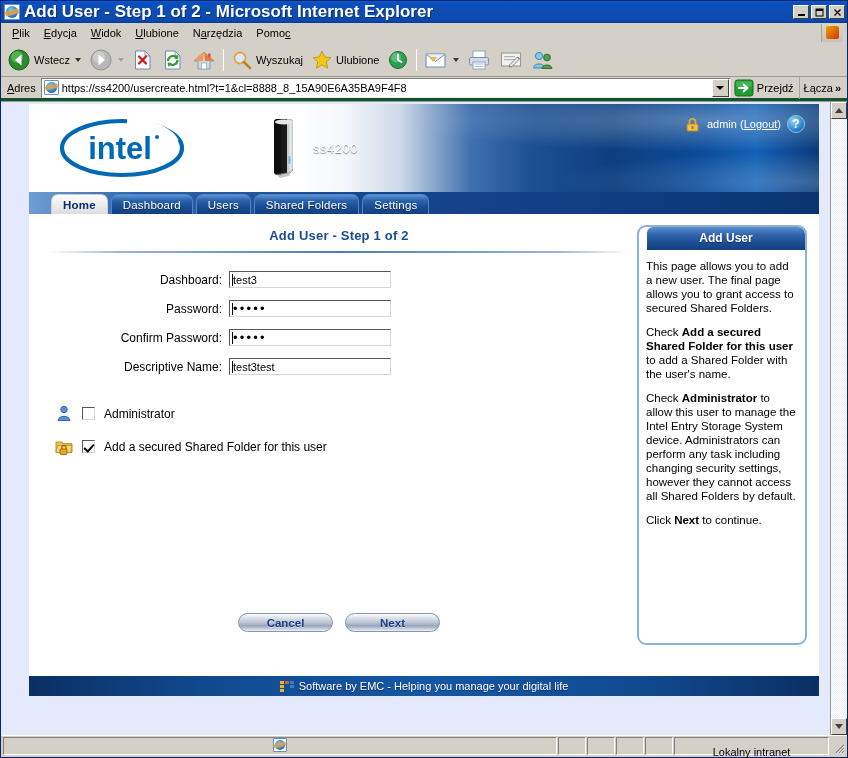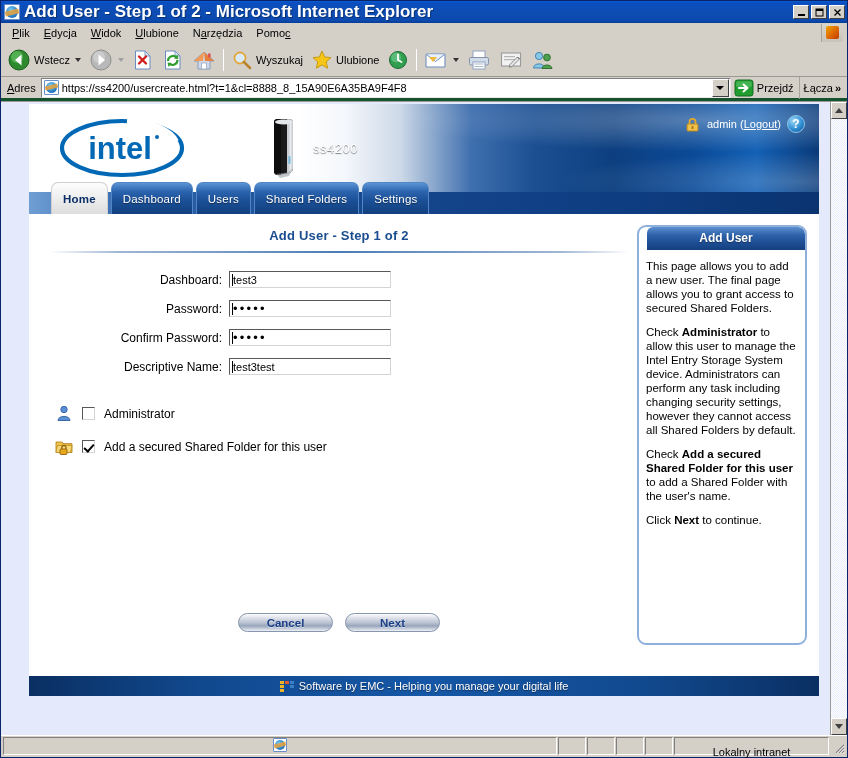--- a/index.html
+++ b/index.html
@@ -285,21 +285,21 @@
   
   .tabbar {
     height: 22px;
     background: linear-gradient(90deg,#6f9ed4 0%,#2e62a8 14%,#15458c 45%,#0f3d82 75%,#0a3470 100%);
     display: flex; align-items: flex-end;
     padding-left: 22px;
     position: relative; z-index: 4;
     gap: 3px;
   }
   .tab {
-    height: 32px;
+    height: 20px;
     padding: 4px 11px;
     display: flex; align-items: center;
     font-size: 11.5px; color: #fff;
     border-radius: 7px 7px 0 0;
     background: linear-gradient(180deg,#5c94d6 0%,#2b63ad 28%,#1a4e94 60%,#12407f 100%);
     border: 1px solid #4f86c6;
     border-bottom: none;
     text-shadow: 0 1px 1px rgba(0,0,0,.45);
     white-space: nowrap;
     letter-spacing: .2px;
@@ -760,22 +760,22 @@
               <div class="pbtn">Cancel</div>
               <div class="pbtn">Next</div>
             </div>
           </div>
 
           <div class="help-col">
             <div class="help-panel">
               <div class="help-head">Add User</div>
               <div class="help-body">
                 <p>This page allows you to add a new user. The final page allows you to grant access to secured Shared Folders.</p>
+                <p>Check <b>Add a secured Shared Folder for this user</b> to add a Shared Folder with the user's name.</p>
                 <p>Check <b>Administrator</b> to allow this user to manage the Intel Entry Storage System device. Administrators can perform any task including changing security settings, however they cannot access all Shared Folders by default.</p>
-                <p>Check <b>Add a secured Shared Folder for this user</b> to add a Shared Folder with the user's name.</p>
                 <p>Click <b>Next</b> to continue.</p>
               </div>
             </div>
           </div>
 
         </div>
 
         <div class="app-footer">
           <div class="emc-mark">
             <i style="background:#f0b429"></i>

